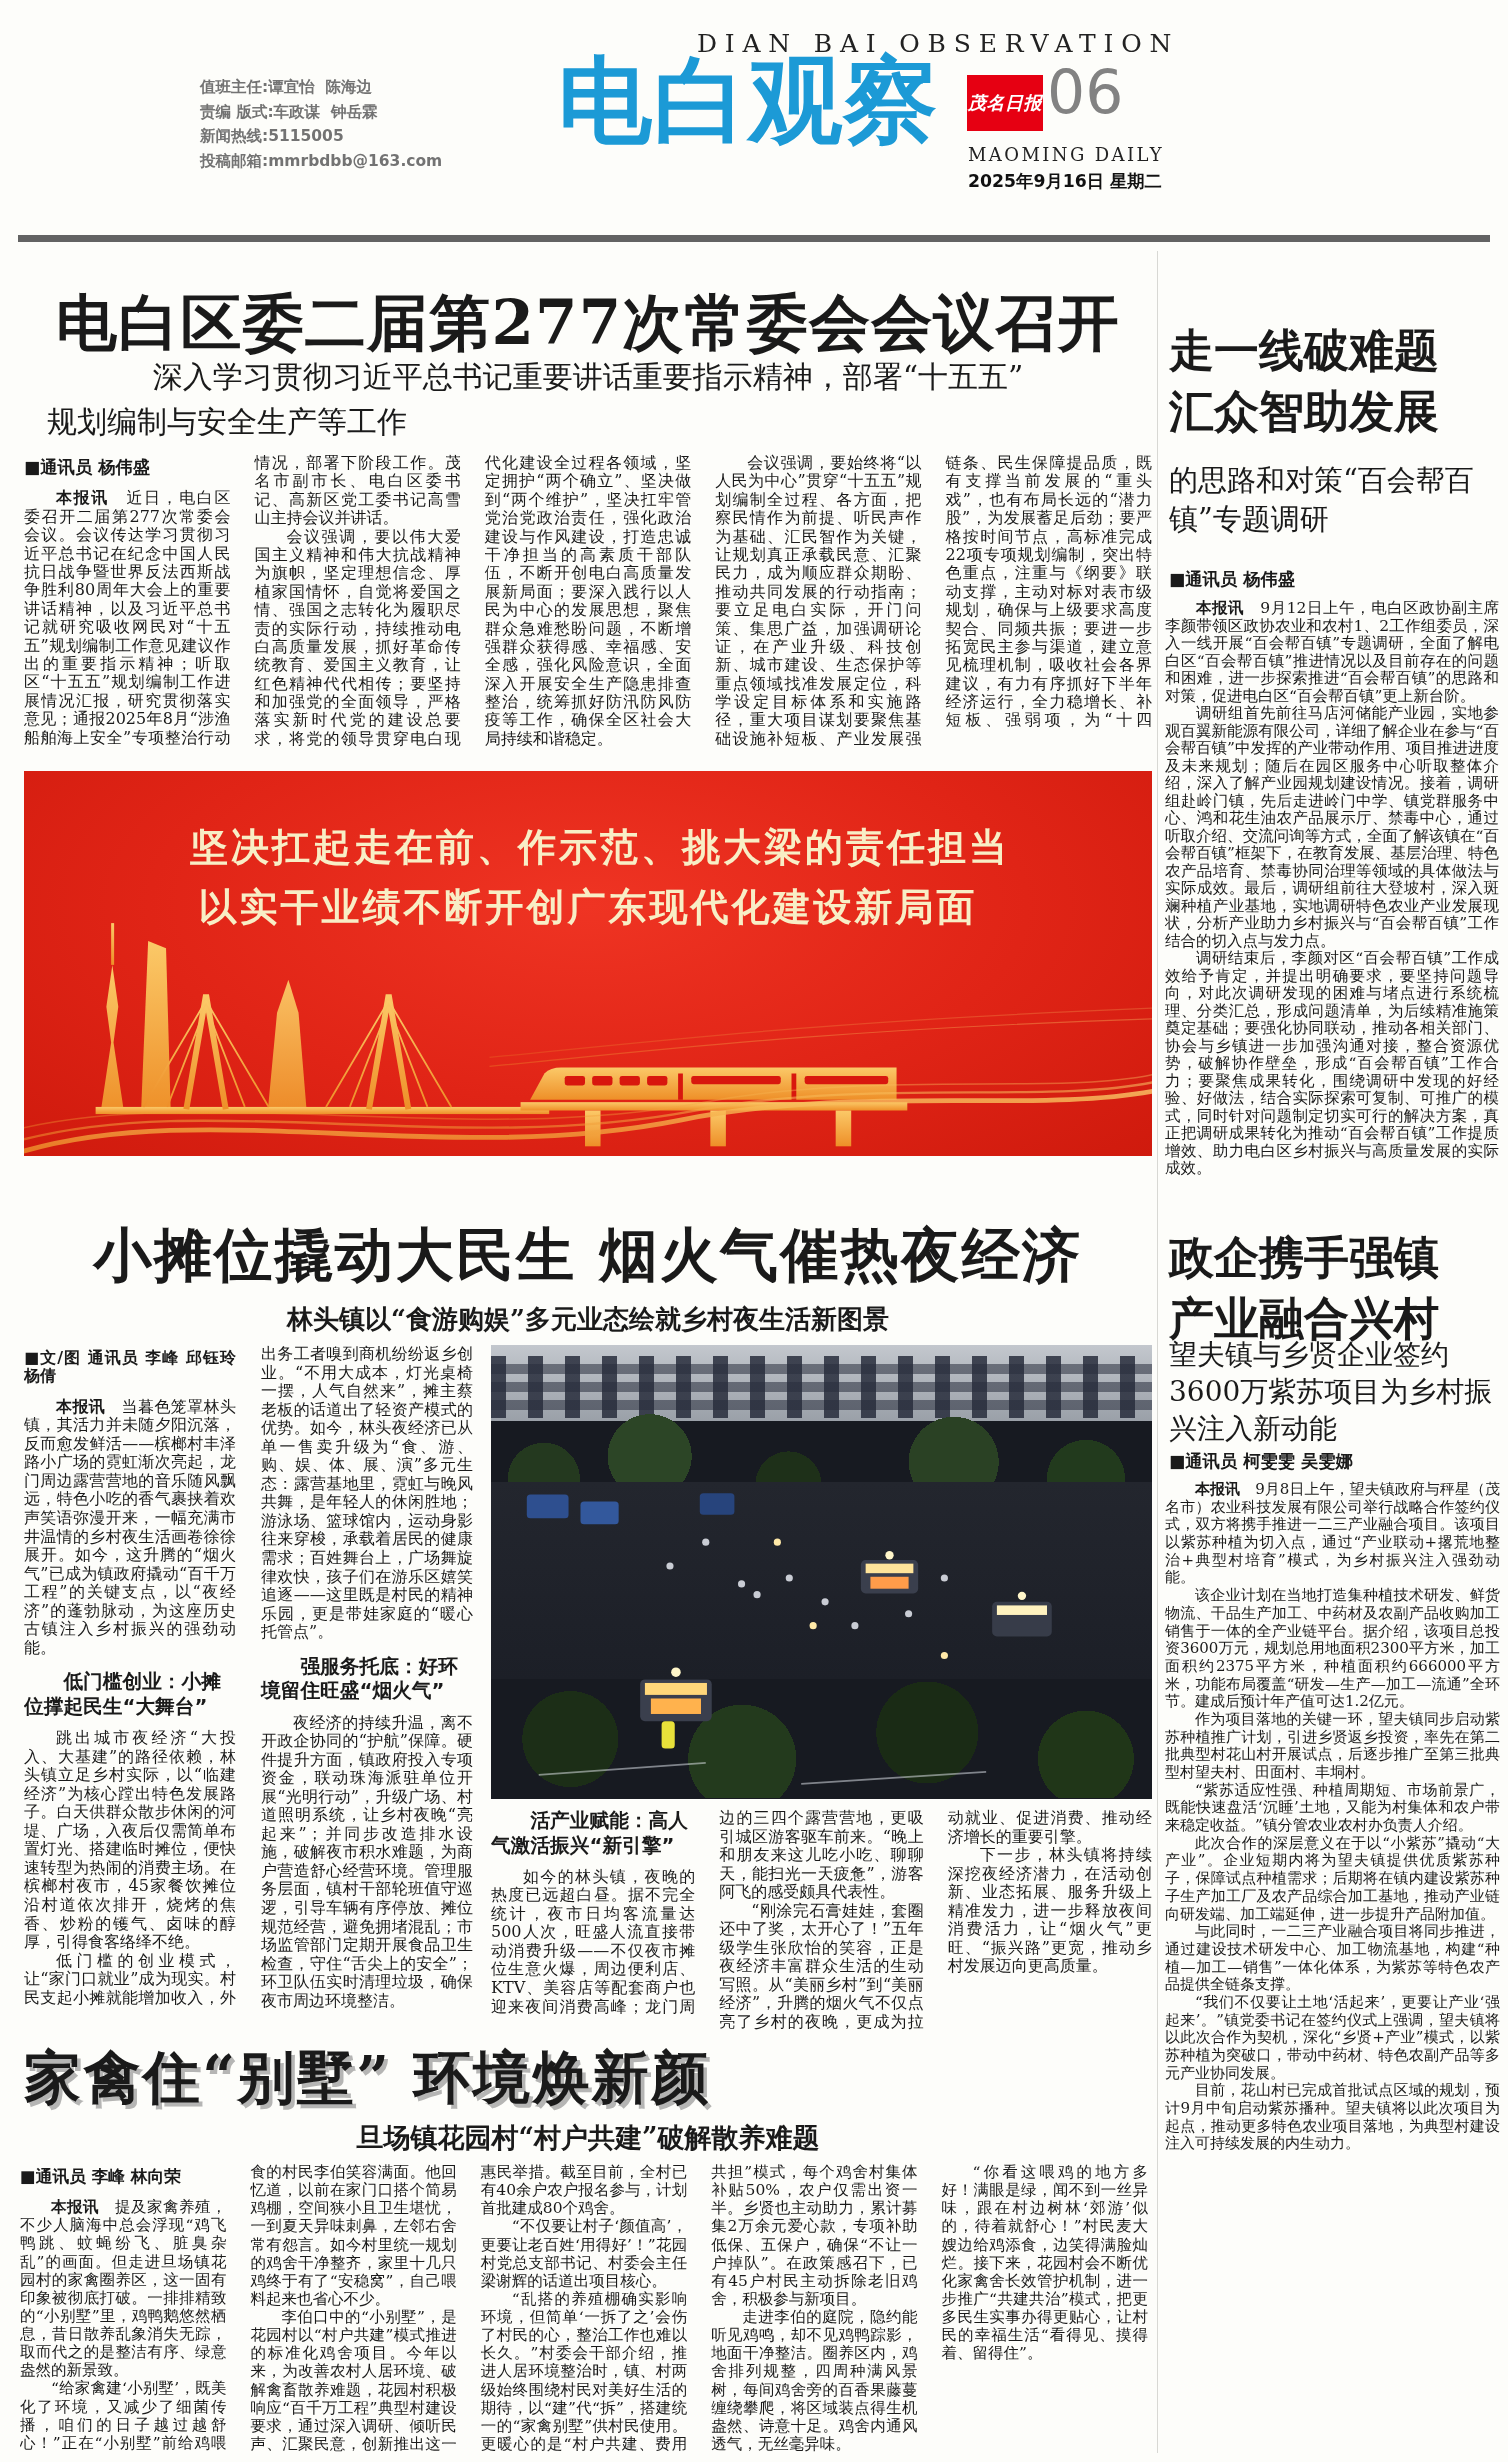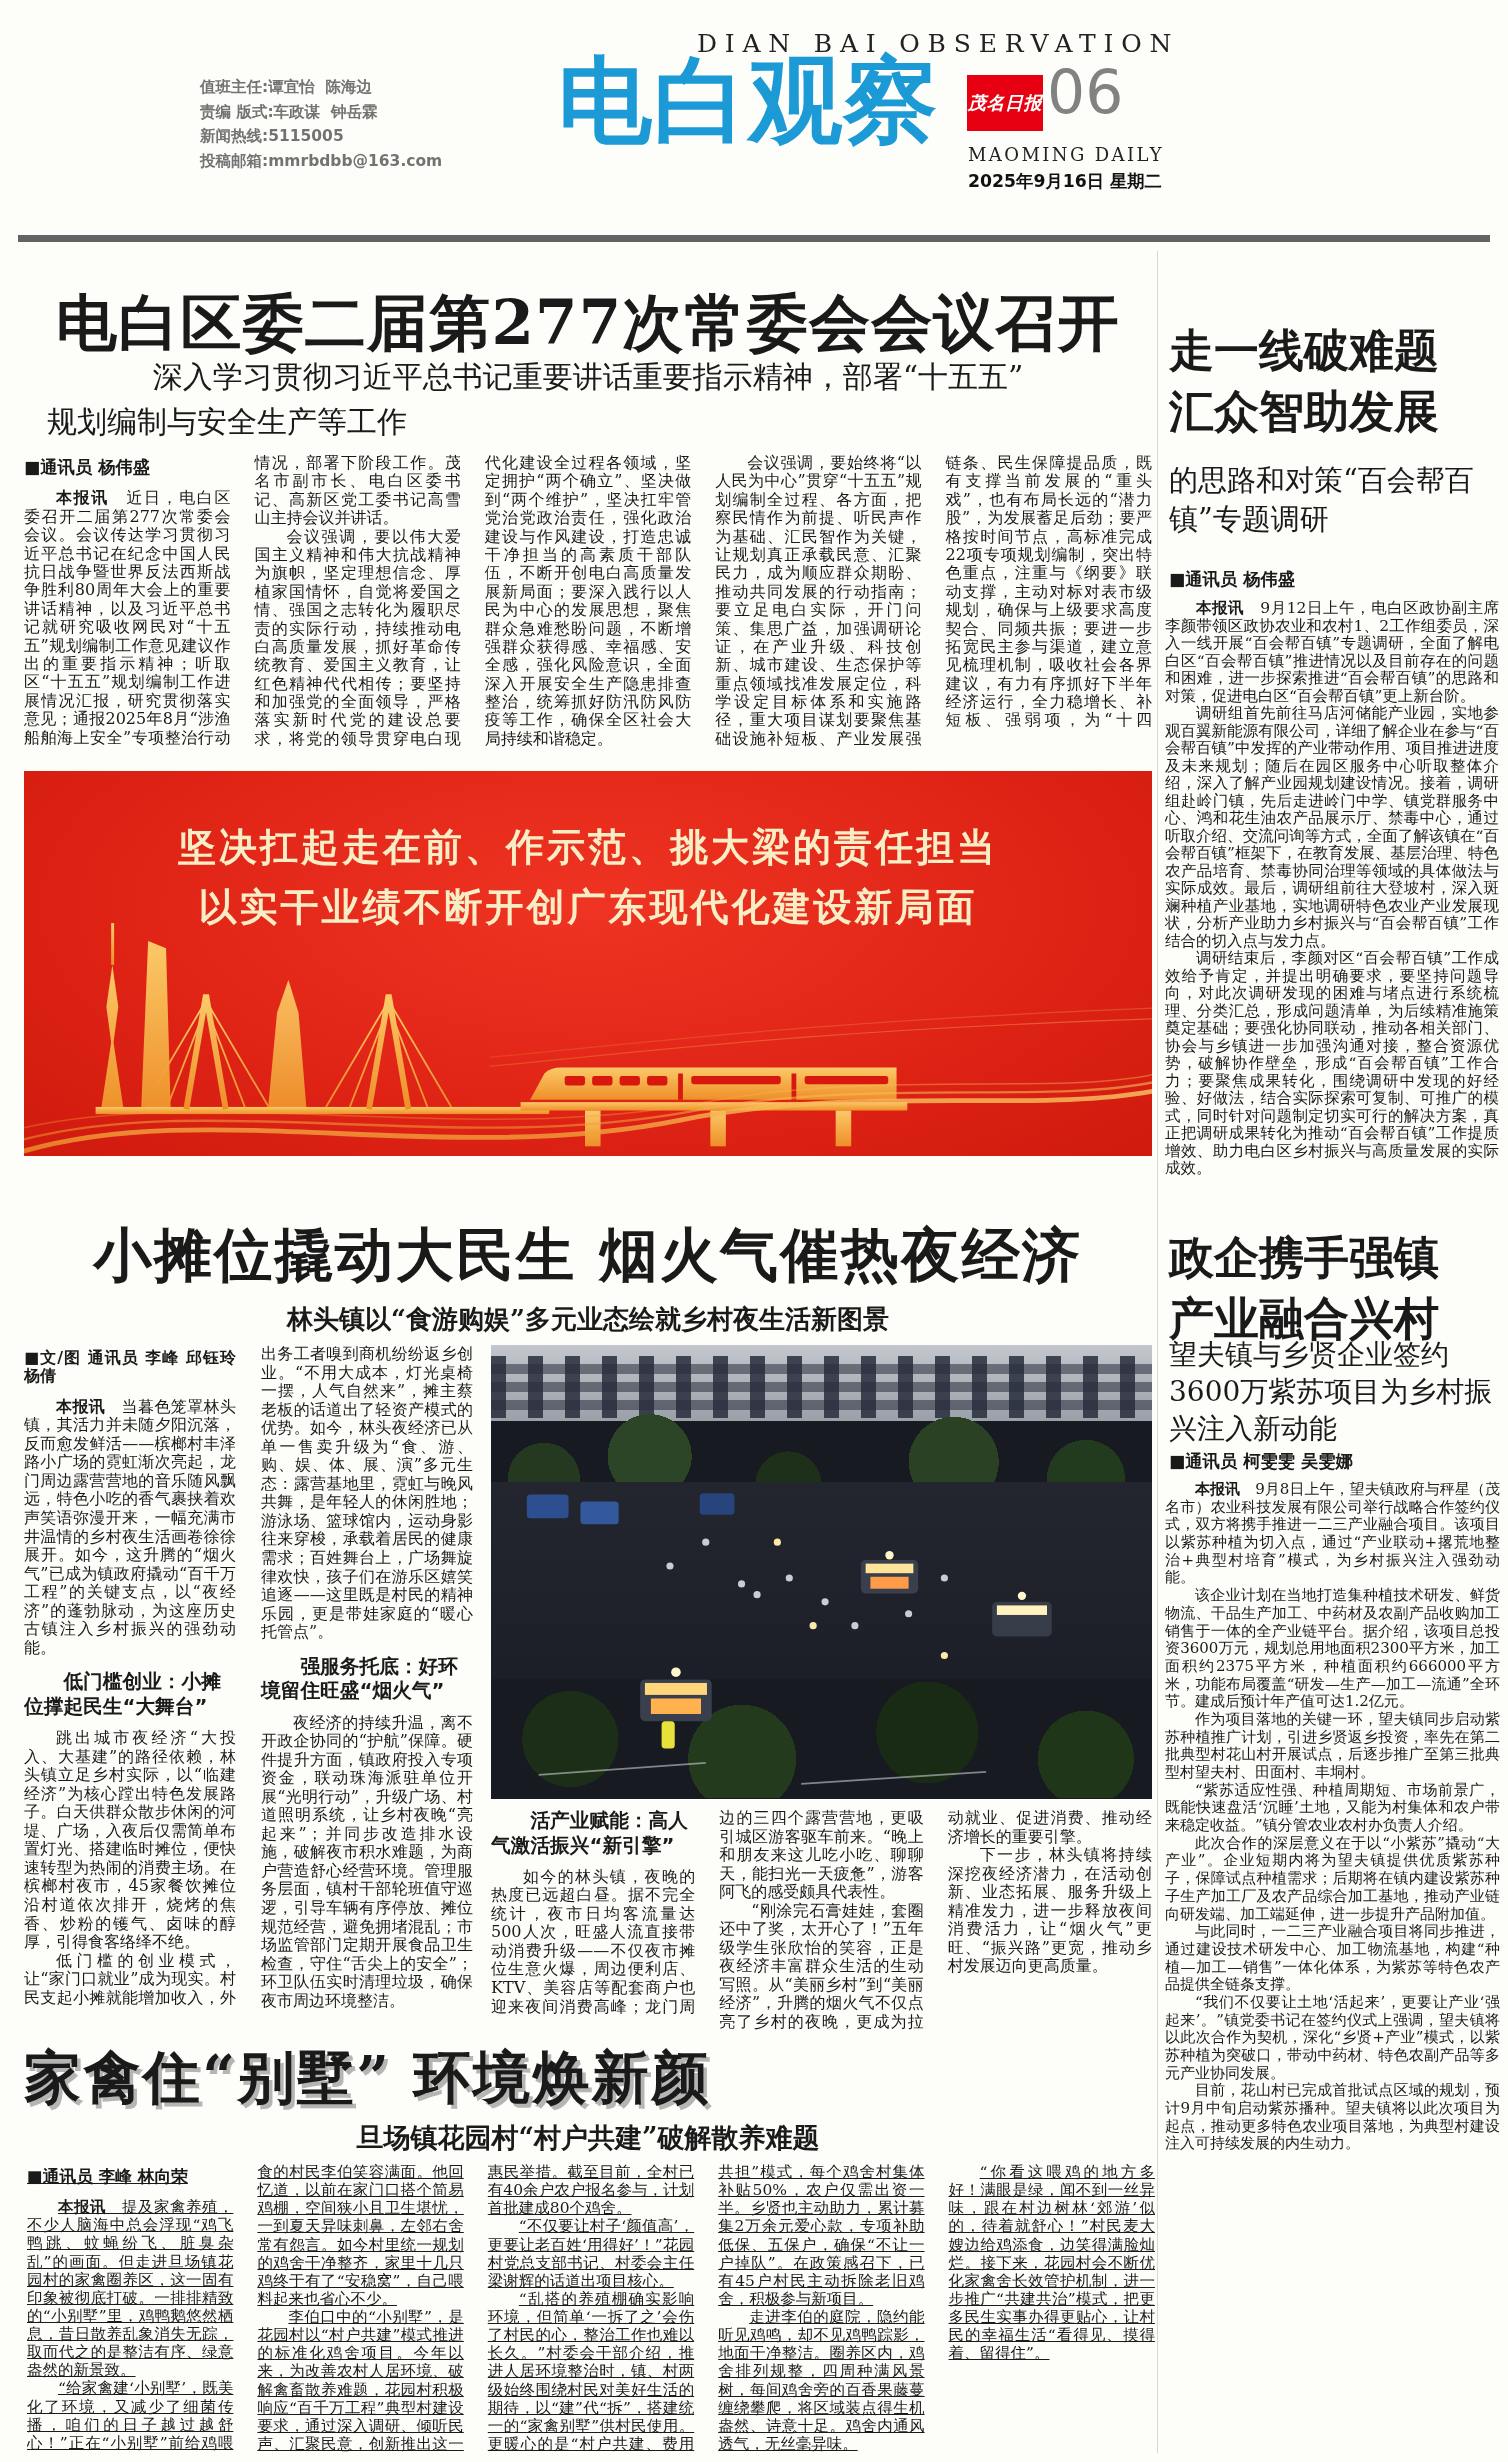--- a/index.html
+++ b/index.html
@@ -35,21 +35,21 @@
   .lead-deck .l2{text-align:left;padding-left:23px;}
   .lead-body{left:24px;top:454px;width:1128px;height:301px;columns:5;column-gap:24px;
              font-size:16px;line-height:1.15;}
   .lead-body .byline{font-size:17.3px;}
   
   .banner{left:24px;top:771px;width:1128px;height:385px;overflow:hidden;
           background:radial-gradient(ellipse at 50% 35%,#ef3423 0%,#e02416 55%,#cf1a0d 100%);}
   .banner-text{position:absolute;width:100%;text-align:center;color:#f8eec6;
                font-family:"DejaVu Sans","Liberation Sans",sans-serif;font-weight:800;
                font-size:38px;letter-spacing:3px;}
-  .bt1{top:51px;} .bt2{top:111px;}
+  .bt1{top:51px;padding-left:12px;} .bt2{top:111px;}
   .banner svg{position:absolute;left:0;bottom:0;}
   
   .ne-headline{left:24px;top:1217px;width:1128px;text-align:center;font-size:58px;
                font-weight:800;letter-spacing:2.4px;}
   .ne-deck{left:24px;top:1302px;width:1128px;text-align:center;font-size:26px;font-weight:600;}
   .ne-left{left:24px;top:1345px;width:449px;height:666px;columns:2;column-gap:25px;
            font-size:16px;line-height:1.16;}
   .ne-under{left:491px;top:1809px;width:661px;height:224px;columns:3;column-gap:24px;
             font-size:16px;line-height:1.16;}
   .ne-under .subhead{margin-top:0;}
@@ -70,22 +70,22 @@
      background:radial-gradient(circle at 12% 55%,#1c2e17 0 48px,transparent 48px),
                 radial-gradient(circle at 38% 70%,#233a1d 0 54px,transparent 54px),
                 radial-gradient(circle at 66% 50%,#1a2b15 0 51px,transparent 51px),
                 radial-gradient(circle at 90% 70%,#203618 0 48px,transparent 48px);}
   .ph-plaza{position:absolute;left:0;top:137px;width:100%;height:197px;
      background:linear-gradient(#23262e,#1c1f27);}
   
   .po-headline{left:24px;top:2040px;width:1128px;text-align:left;font-size:57px;font-weight:800;
                letter-spacing:2.4px;text-shadow:3.6px 3.6px 0 rgba(110,110,110,.5);}
   .po-deck{left:24px;top:2120px;width:1128px;text-align:center;font-size:27px;font-weight:700;}
-  .po-body{left:27px;top:2163px;width:1128px;height:294px;columns:5;column-gap:24px;
-           font-size:15.5px;line-height:1.17;text-decoration:underline;}
+  .po-body{left:20px;top:2163px;width:1128px;height:294px;columns:5;column-gap:24px;
+           font-size:15.5px;line-height:1.17;}
   .po-body .byline{font-size:16.7px;}
   
   .sb-rule{left:1157px;top:251px;width:1.2px;height:2202px;background:#d8d8d4;}
   .sbA-headline,.sbB-headline{left:1169px;width:328px;font-size:45px;font-weight:800;line-height:1.35;}
   .sbA-headline{top:321px;}
   .sbA-deck{left:1169px;top:461px;width:329px;font-size:29px;line-height:1.35;font-weight:500;}
   .sbA-byline{left:1169px;top:567px;}
   .sb-byline{font-family:"DejaVu Sans","Liberation Sans",sans-serif;font-weight:700;font-size:17.3px;}
   .sbA-body{left:1165px;top:599px;width:334px;height:592px;font-size:15.5px;line-height:1.13;}
   .sbB-headline{top:1228px;}

